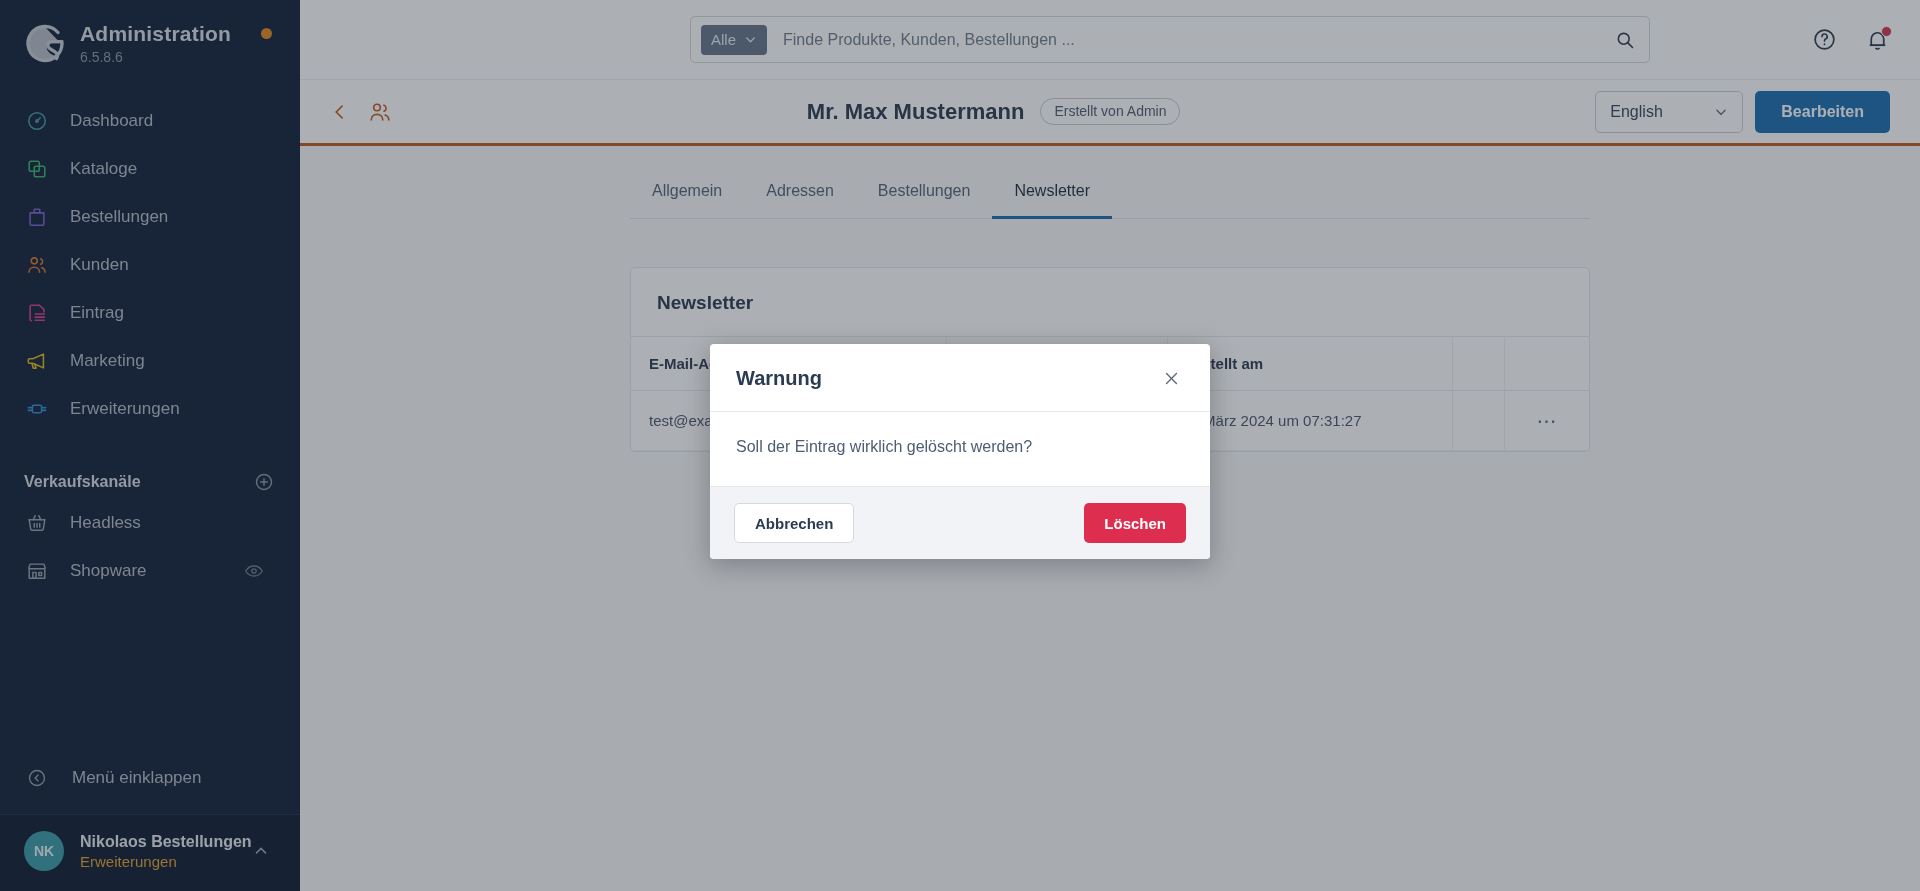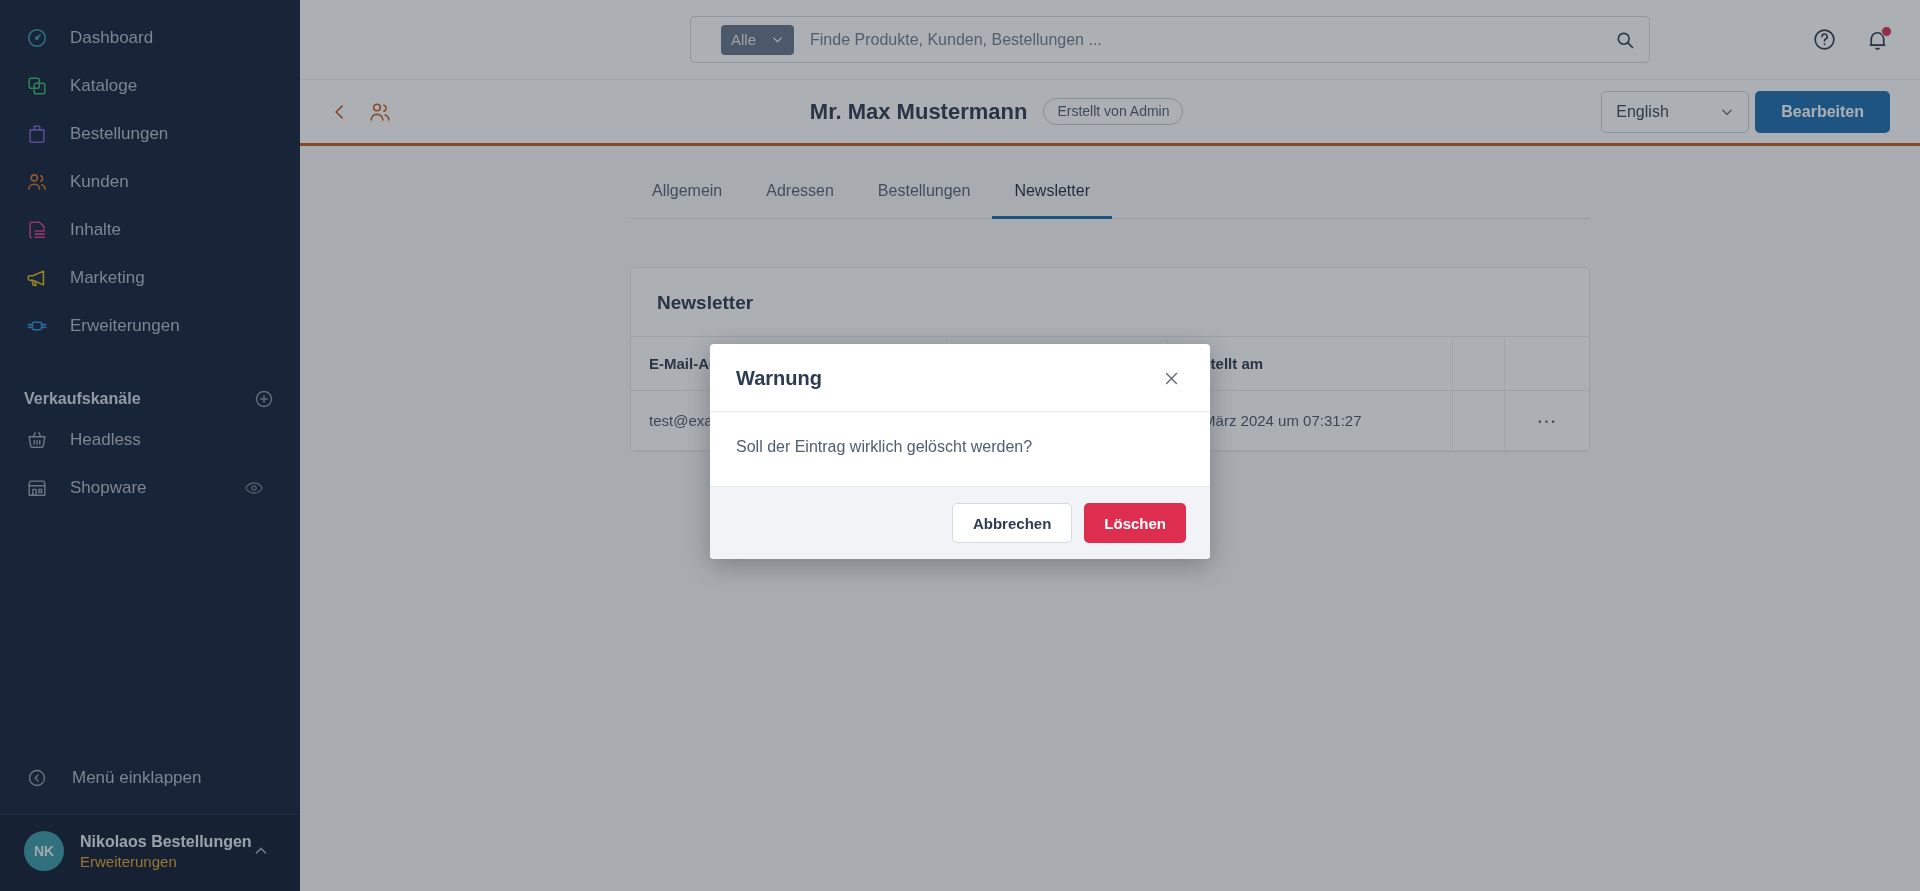--- a/index.html
+++ b/index.html
@@ -99,22 +99,22 @@
     background: #fff;
     border: 1px solid #d1d9e0;
     border-radius: 5px;
     display: flex; align-items: center;
     padding: 0 14px 0 10px;
   }
   .search-scope {
     background: #64748b; color: #e6ebf1;
     border-radius: 4px;
     height: 30px; padding: 0 10px;
-    display: flex; align-items: center; gap: 15px;
-    font-size: 15px; cursor: pointer; margin-left: 20px;
+    display: flex; align-items: center; gap: 8px;
+    font-size: 15px; cursor: pointer;
   }
   .search-scope svg { width: 13px; height: 13px; }
   .search-input {
     flex: 1 1 auto; border: none; outline: none;
     margin-left: 16px;
     font-size: 16px; color: #8b5cf6;
     font-family: "Liberation Sans", sans-serif;
     background: transparent;
   }
   .search-input::placeholder { color: #707d8f; }
@@ -142,21 +142,21 @@
   .ph-module { display: flex; }
   .ph-module svg { width: 24px; height: 24px; }
   .ph-center { flex: 1 1 auto; display: flex; align-items: center; justify-content: center; gap: 16px; }
   .ph-title { font-size: 22px; font-weight: bold; color: #2b3b51; }
   .ph-badge {
     border: 1px solid #c4ccd6; border-radius: 14px;
     padding: 4px 13px 5px;
     font-size: 14px; color: #4e5d70;
     white-space: nowrap;
   }
-  .ph-right { display: flex; align-items: center; gap: 6px; }
+  .ph-right { display: flex; align-items: center; gap: 12px; }
   .lang-select {
     width: 148px; height: 42px;
     border: 1px solid #c9d1da; border-radius: 5px;
     background: #fff;
     display: flex; align-items: center; justify-content: space-between;
     padding: 0 14px;
     font-size: 16px; color: #384759;
     cursor: pointer;
   }
   .lang-select svg { width: 14px; height: 14px; }
@@ -238,21 +238,21 @@
     border-bottom: 1px solid #e4eaf1;
   }
   .modal-title { font-size: 20px; font-weight: bold; color: #2b3b51; }
   .modal-close { cursor: pointer; display: flex; padding: 4px; }
   .modal-close svg { width: 17px; height: 17px; }
   .modal-body { padding: 26px 26px 30px; font-size: 16px; color: #4e5d70; background: #fff; }
   .modal-foot {
     background: #f2f3f6;
     border-top: 1px solid #e4e7ec;
     padding: 16px 24px;
-    display: flex; justify-content: flex-end; gap: 12px;
+    display: flex; justify-content: space-between; gap: 12px;
   }
   .btn-ghost {
     height: 40px; padding: 0 20px;
     background: #fff; color: #2b3b51;
     border: 1px solid #d3dae2; border-radius: 5px;
     font-size: 15px; font-weight: bold;
     font-family: "Liberation Sans", sans-serif;
     cursor: pointer;
   }
   .btn-danger {
@@ -264,20 +264,34 @@
     cursor: pointer;
   }
 </style>
 </head>
 <body>
 
 <div id="app">
 
   <aside class="sidebar">
 
+    <div class="sb-head">
+      <span class="sb-logo">
+        <svg viewBox="0 0 42 42">
+          <path d="M34 9.5A17 17 0 1 0 38 21c0-1 0-1.6-.2-2.4h-9.3c-3 0-4.6 1.8-4.6 4 0 4.8 9.5 4.6 9.5 10.2
+                   0 1-.3 2-.9 2.8" fill="none" stroke="#c4cbd6" stroke-width="3.4" stroke-linecap="round"></path>
+          <path d="M21 4a17 17 0 0 0 0 34 17 17 0 0 0 11.5-4.5c-3.2-1.5-9.8-3.7-9.8-9.3 0-2.2 1.6-4 4.6-4h9.3" fill="#c4cbd6" opacity=".92"></path>
+        </svg>
+      </span>
+      <div class="sb-titles">
+        <div class="sb-title">Administration</div>
+        <div class="sb-version">6.5.8.6</div>
+      </div>
+      <span class="sb-dot"></span>
+    </div>
 
     <nav class="sb-nav">
 
       <div class="sb-item">
         <span class="sb-ico">
           <svg viewBox="0 0 24 24" fill="none" stroke="#3a9ca8" stroke-width="1.7" stroke-linecap="round">
             <circle cx="12" cy="12" r="9"></circle>
               <path d="M15.5 8.5 11 13"></path>
               <circle cx="12" cy="12" r="1.2" fill="#3a9ca8"></circle>
           </svg>
@@ -320,21 +334,21 @@
       <div class="sb-item">
         <span class="sb-ico">
           <svg viewBox="0 0 24 24" fill="none" stroke="#d63d8e" stroke-width="1.7" stroke-linecap="round">
             <path d="M14.5 3.5H6A1.5 1.5 0 0 0 4.5 5v14A1.5 1.5 0 0 0 6 20.5"></path>
             <path d="M14.5 3.5 19.5 8v3"></path>
               <path d="M10 13h10"></path>
               <path d="M10 16.5h10"></path>
               <path d="M10 20h10"></path>
           </svg>
         </span>
-        <span class="sb-label">Inhalte</span>
+        <span class="sb-label">Eintrag</span>
       </div>
 
       <div class="sb-item">
         <span class="sb-ico">
           <svg viewBox="0 0 24 24" fill="none" stroke="#e0b91c" stroke-width="1.7" stroke-linejoin="round">
             <path d="M4 9.5h3.5L19 4.5v15L7.5 14.5H4a1.5 1.5 0 0 1-1.5-1.5v-2A1.5 1.5 0 0 1 4 9.5z"></path>
             <path d="M6.5 14.8 8 20h3l-1.6-5"></path>
           </svg>
         </span>
         <span class="sb-label">Marketing</span>

